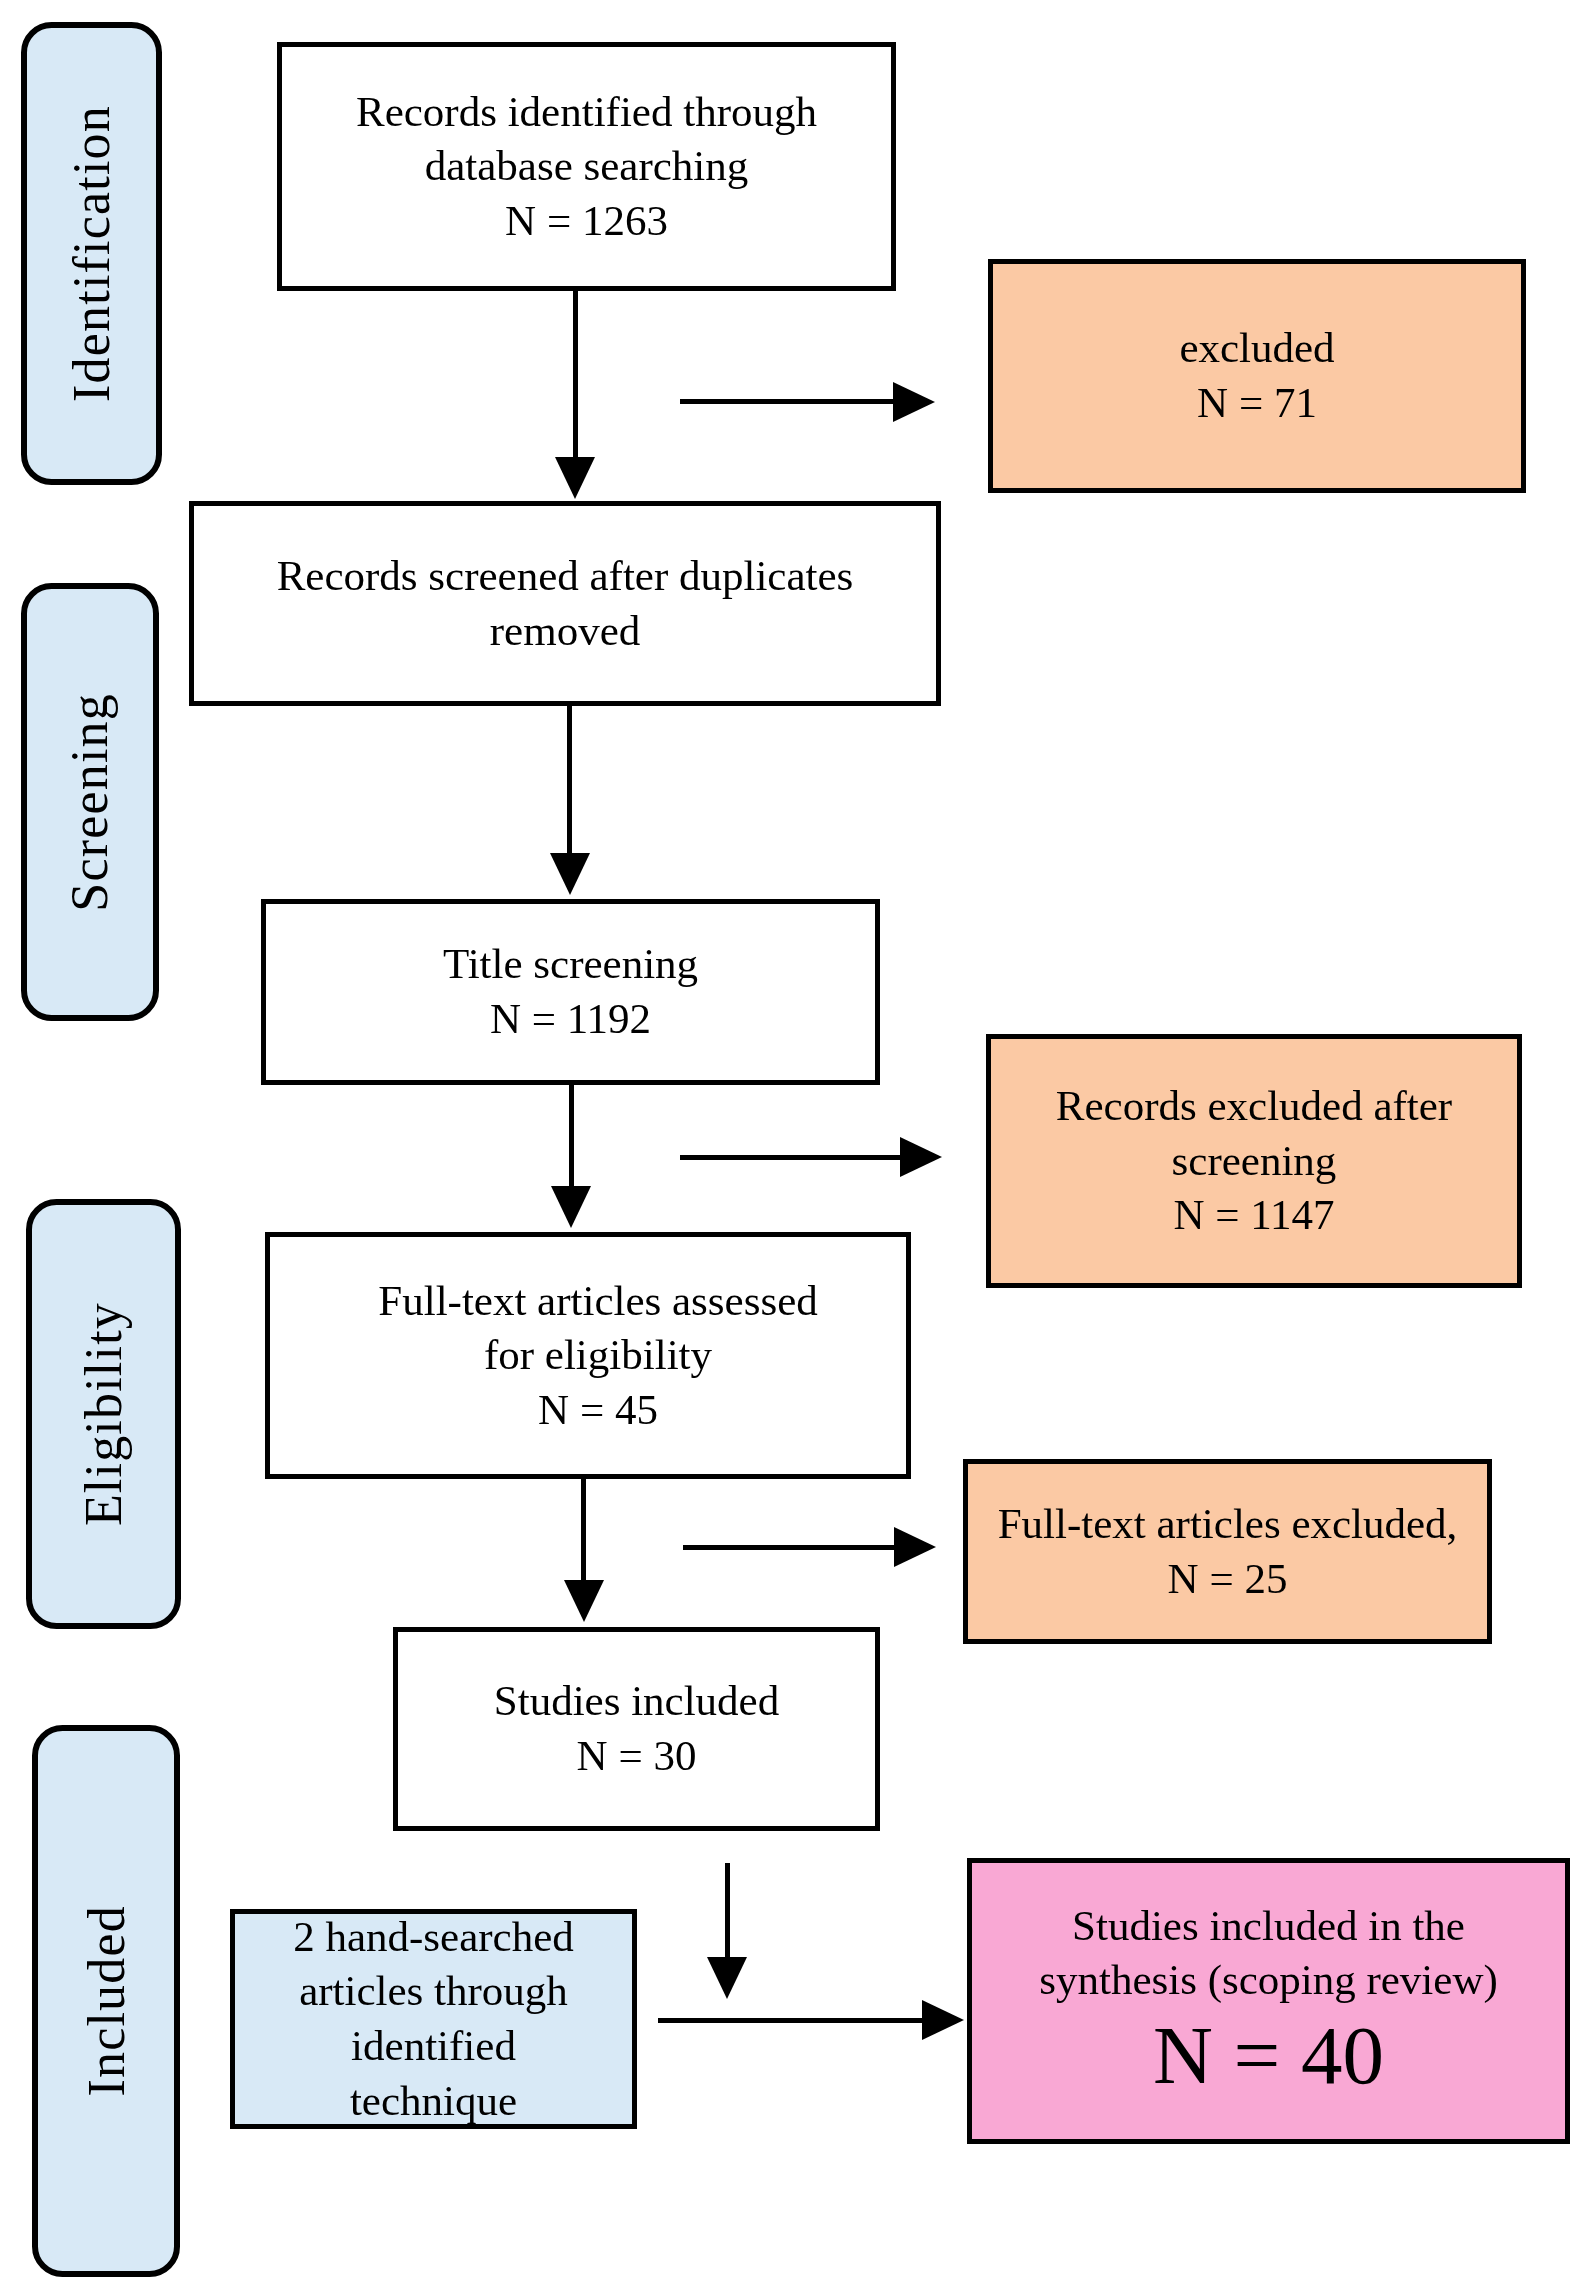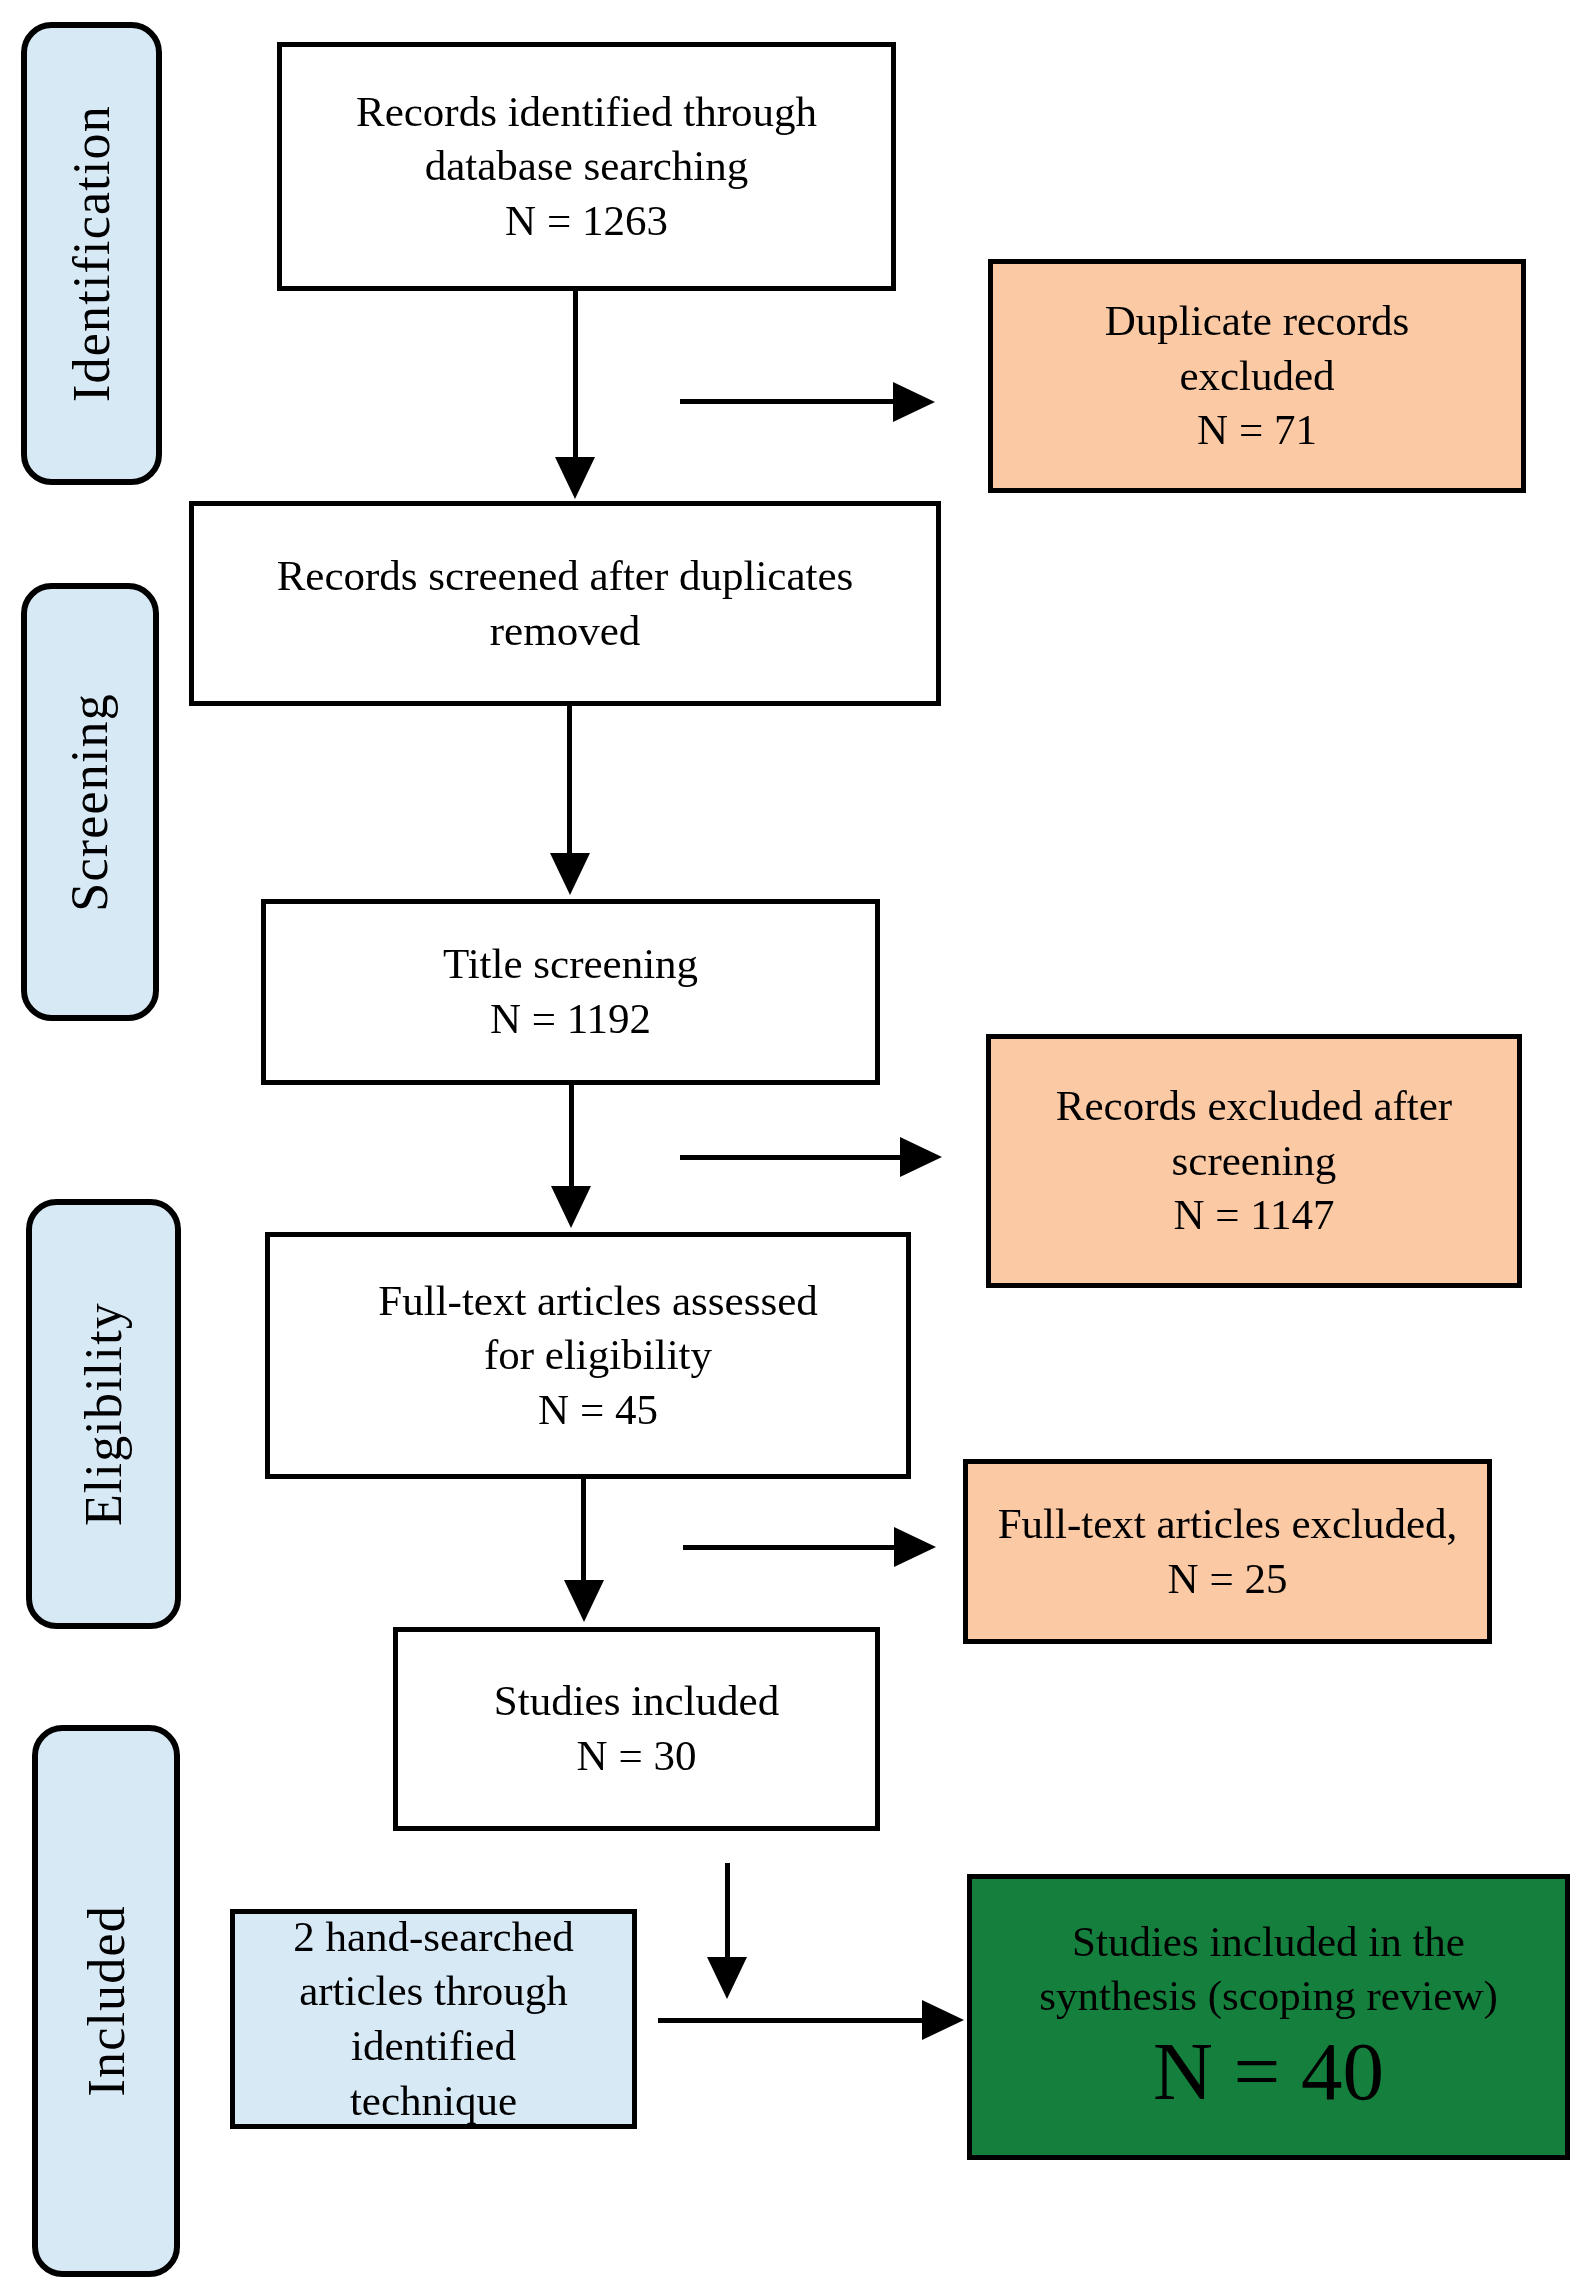--- a/index.html
+++ b/index.html
@@ -44,21 +44,21 @@
     flex-direction: column;
     align-items: center;
     justify-content: center;
     text-align: center;
     font-size: 43px;
     line-height: 1.27;
   }
   .box .ln { white-space: nowrap; }
   .box.orange { background: #fbc9a4; }
   .box.lightblue { background: #d8e9f6; }
-  .box.blue { background: #15803d; margin-top: 16px; }
+  .box.blue { background: #f9a8d4; }
   .bigN {
     font-size: 83px;
     line-height: 1.15;
     white-space: nowrap;
   }
   
   .vline {
     position: absolute;
     width: 5.3px;
     background: #000000;
@@ -122,21 +122,20 @@
     <div class="ln">for eligibility</div>
     <div class="ln">N = 45</div>
   </div>
 
   <div class="box" style="left:393px; top:1627px; width:487px; height:204px;">
     <div class="ln">Studies included</div>
     <div class="ln">N = 30</div>
   </div>
 
   <div class="box orange" style="left:988px; top:259px; width:538px; height:234px;">
-    <div class="ln">Duplicate records</div>
     <div class="ln">excluded</div>
     <div class="ln">N = 71</div>
   </div>
 
   <div class="box orange" style="left:986px; top:1034px; width:536px; height:254px;">
     <div class="ln">Records excluded after</div>
     <div class="ln">screening</div>
     <div class="ln">N = 1147</div>
   </div>
 

